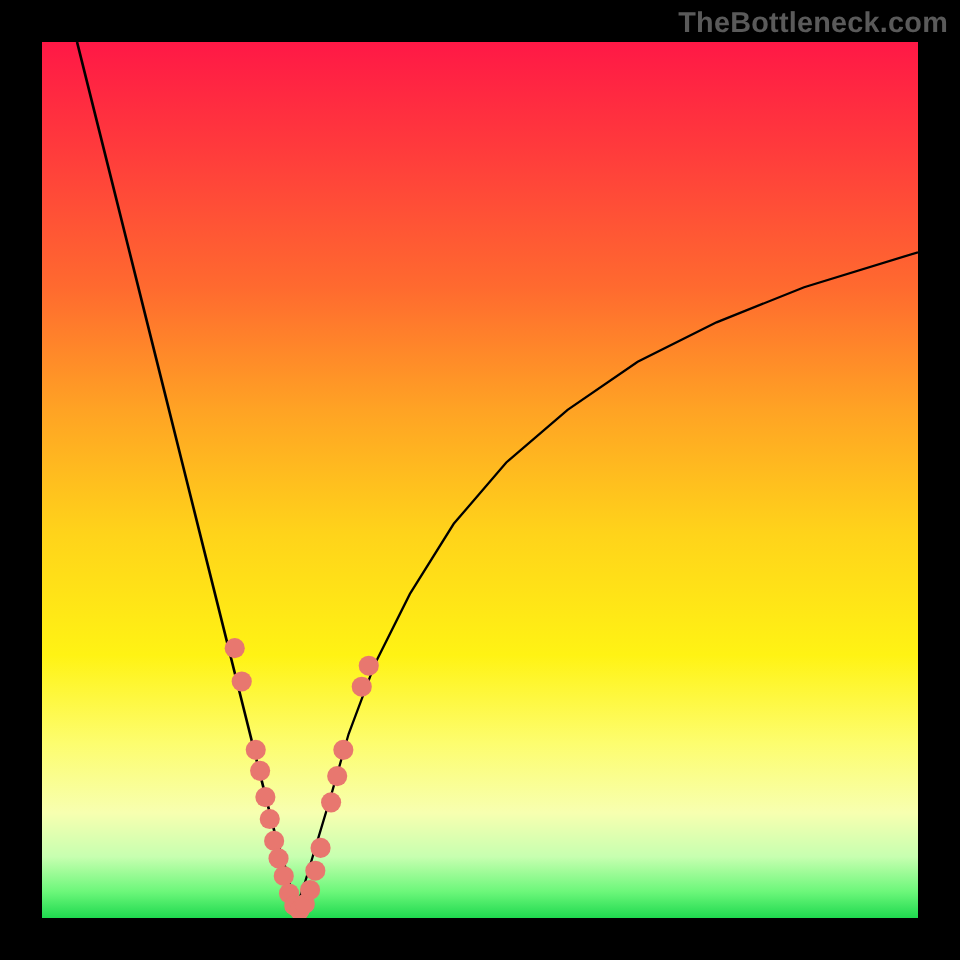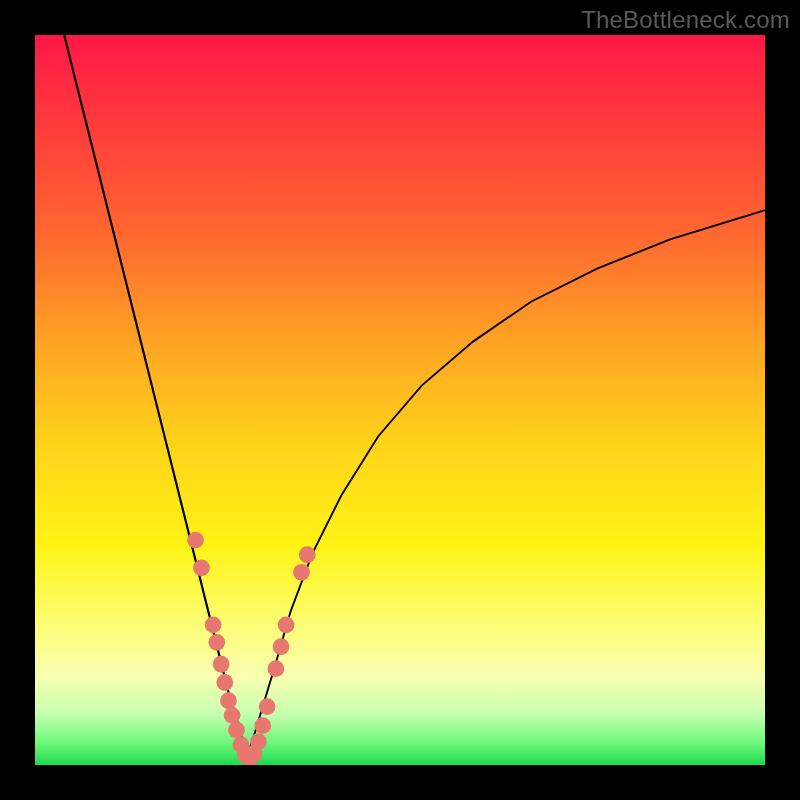--- a/index.html
+++ b/index.html
@@ -15,21 +15,21 @@
     width: 800px;
     height: 800px;
     background: #000;
   }
   .watermark {
     position: absolute;
     top: 6px;
     right: 10px;
     color: #5a5a5a;
     font-size: 24px;
-    font-weight: 400;
+    font-weight: 700;
     letter-spacing: 0.2px;
     z-index: 10;
   }
   .plot-area {
     position: absolute;
     top: 35px;
     left: 35px;
     width: 730px;
     height: 730px;
     background: linear-gradient(to bottom,

